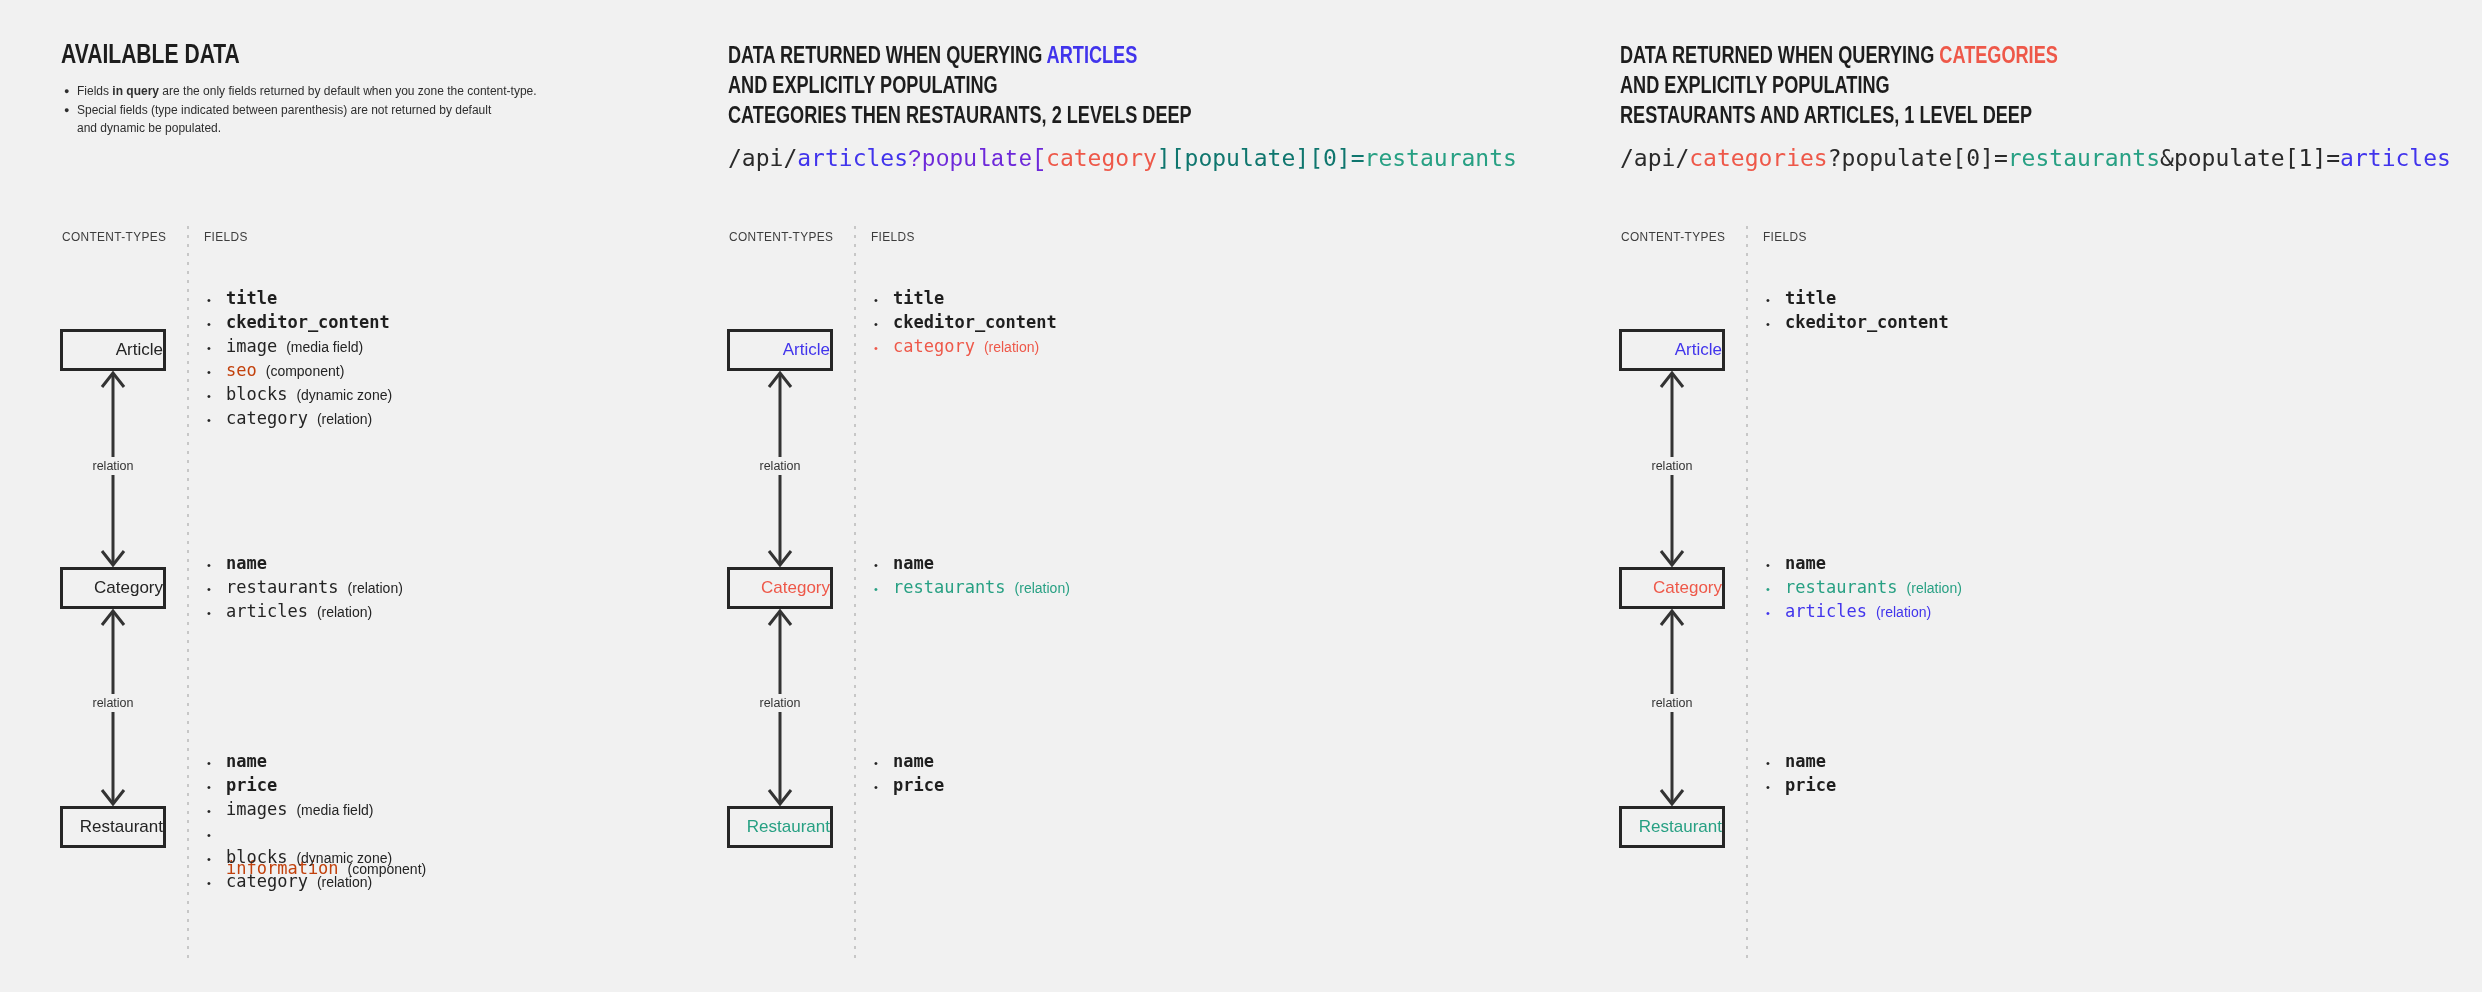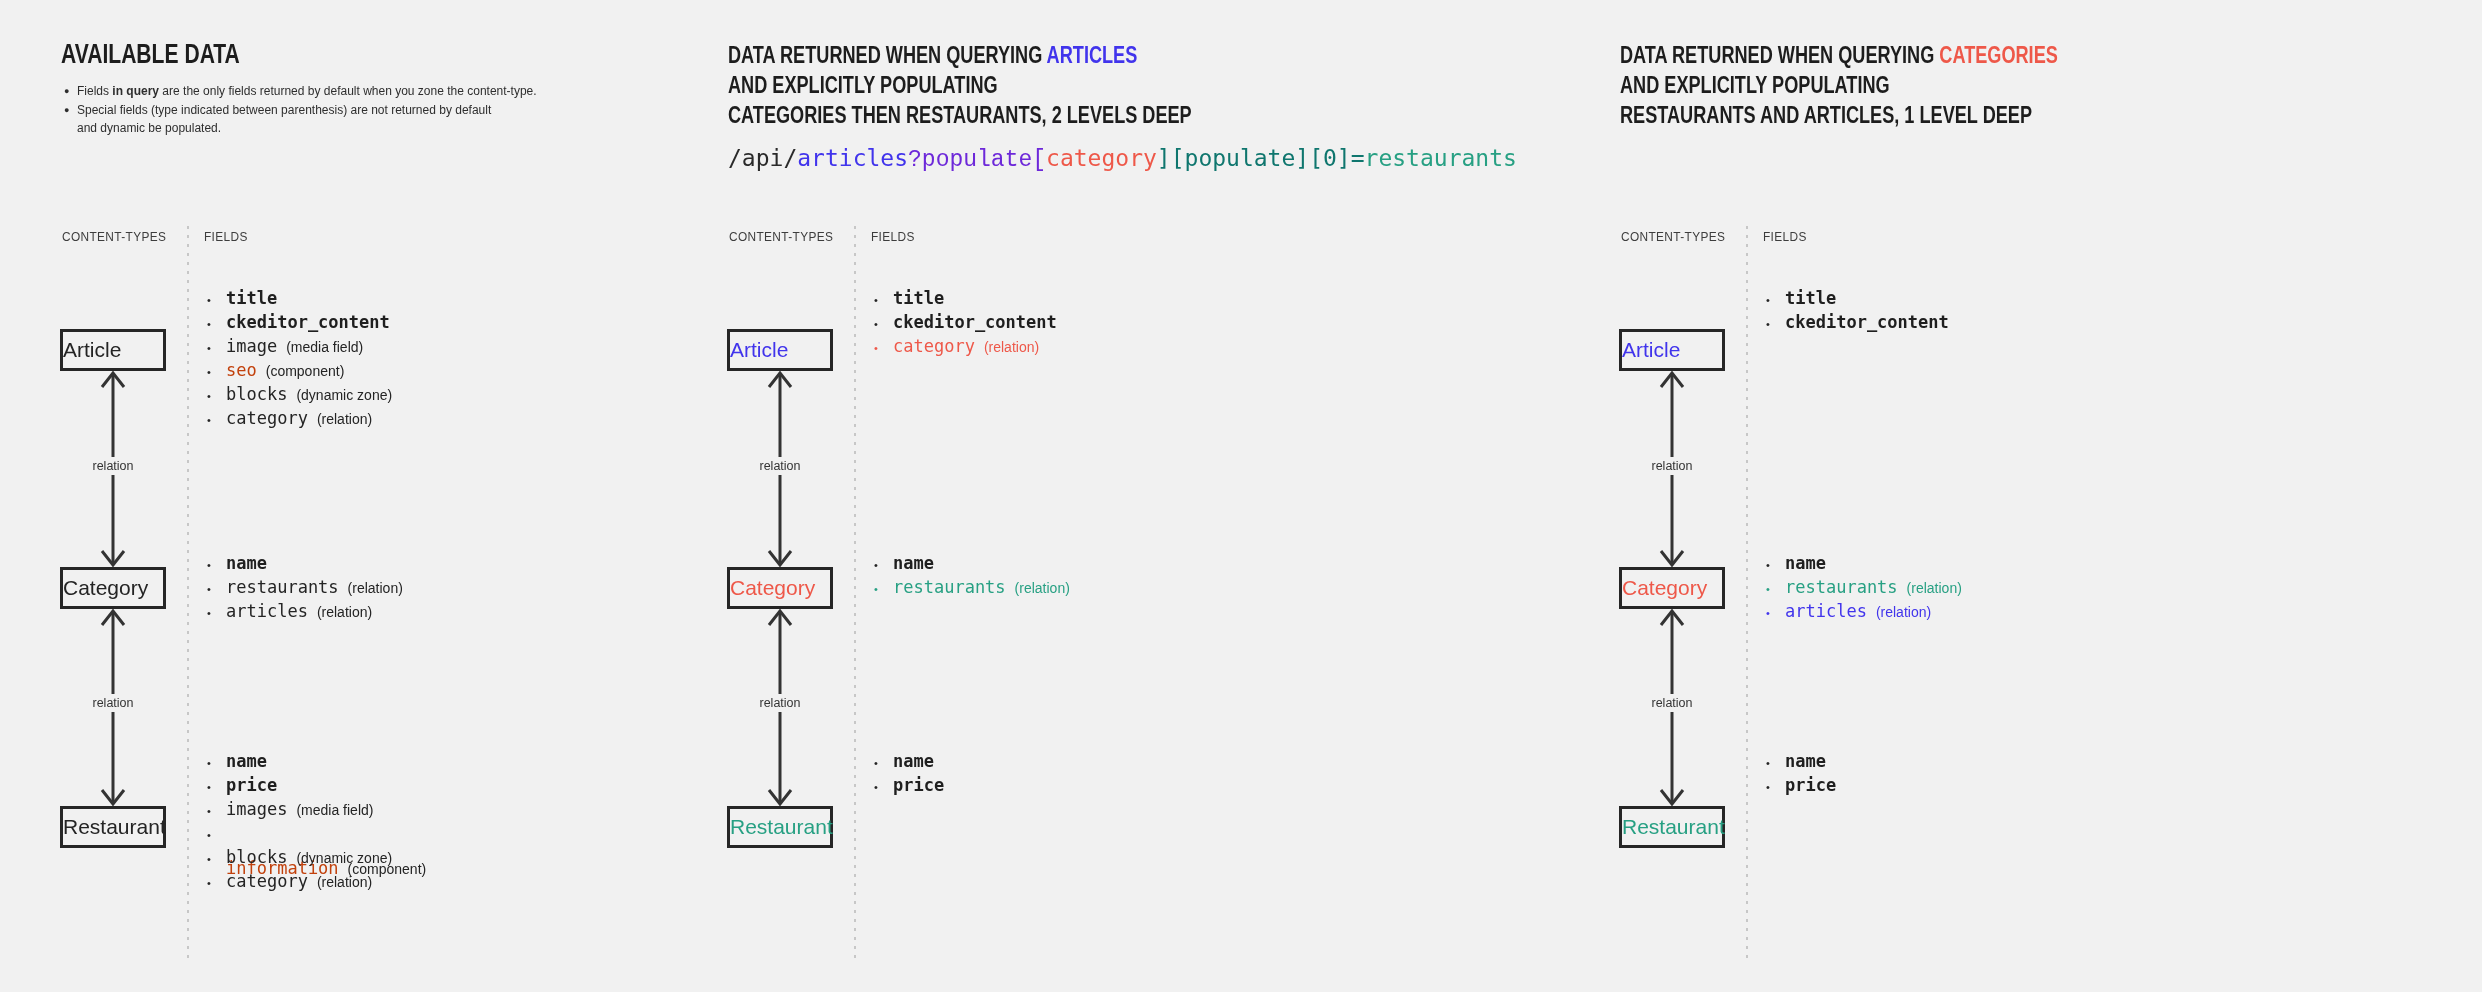--- a/index.html
+++ b/index.html
@@ -16,21 +16,21 @@
   .note-indent{width:13px;}
   .code{position:absolute;left:6px;top:144px;font-family:"DejaVu Sans Mono",monospace;
         font-size:23px;line-height:28px;white-space:nowrap;}
   .col-header{position:absolute;top:229px;font-size:13.5px;color:#3d3d3d;letter-spacing:0.4px;
               transform:scaleX(0.88);transform-origin:0 0;white-space:nowrap;}
   .col-header.types{left:7px;}
   .col-header.fieldsh{left:149px;}
   .divider{position:absolute;left:132px;top:226px;width:2px;height:732px;
            background-image:repeating-linear-gradient(to bottom,#c7c7c7 0 3px,transparent 3px 9px);}
   .node{position:absolute;left:5px;width:100px;height:36px;border:3px solid #262626;
-        display:flex;align-items:center;justify-content:flex-start;font-size:21px;white-space:nowrap;
+        display:flex;align-items:center;justify-content:flex-end;font-size:17px;white-space:nowrap;
         background:transparent;}
   .fields-group{position:absolute;left:152px;}
   .field-row{display:flex;align-items:baseline;height:24px;white-space:nowrap;}
   .field-bullet{width:19px;font-size:11px;align-self:center;}
   .field-name{font-family:"DejaVu Sans Mono",monospace;font-size:17px;}
   .field-name.bold{font-weight:bold;}
   .field-type{font-size:14px;margin-left:9px;}
   .connector{position:absolute;left:38px;width:40px;}
   .edge-label{position:absolute;left:58px;transform:translate(-50%,-50%);background:#f1f1f1;
               font-size:12.5px;color:#333;padding:2px 4px;white-space:nowrap;}
@@ -225,20 +225,21 @@
         <polyline points="9,181 20,195 31,181" fill="none" stroke="#333333" stroke-width="3"></polyline>
       </svg>
       <div class="edge-label" style="top: 703px;">relation</div>
     </div>
     <div class="panel" style="left: 1614px;">
       <div class="heading">
         <div class="h-line"><span style="color: rgb(29, 29, 29);">DATA RETURNED WHEN QUERYING </span><span style="color: rgb(238, 88, 73);">CATEGORIES</span></div>
         <div class="h-line"><span style="color: rgb(29, 29, 29);">AND EXPLICITLY POPULATING</span></div>
         <div class="h-line"><span style="color: rgb(29, 29, 29);">RESTAURANTS AND ARTICLES, 1 LEVEL DEEP</span></div>
       </div>
+      <div class="code"><span style="color: rgb(42, 42, 42);">/api/</span><span style="color: rgb(238, 88, 73);">categories</span><span style="color: rgb(42, 42, 42);">?populate[0]=</span><span style="color: rgb(39, 160, 131);">restaurants</span><span style="color: rgb(42, 42, 42);">&amp;populate[1]=</span><span style="color: rgb(65, 52, 236);">articles</span></div>
       <div class="col-header types">CONTENT-TYPES</div>
       <div class="col-header fieldsh">FIELDS</div>
       <div class="divider"></div>
       <div class="node" style="top: 329px;">
         <span style="color: rgb(65, 52, 236);">Article</span>
       </div>
       <div class="fields-group" style="top: 288px;">
         <div class="field-row">
           <span class="field-bullet" style="color: rgb(36, 36, 36);">•</span>
           <span class="field-name bold" style="color: rgb(31, 31, 31);">title</span>

